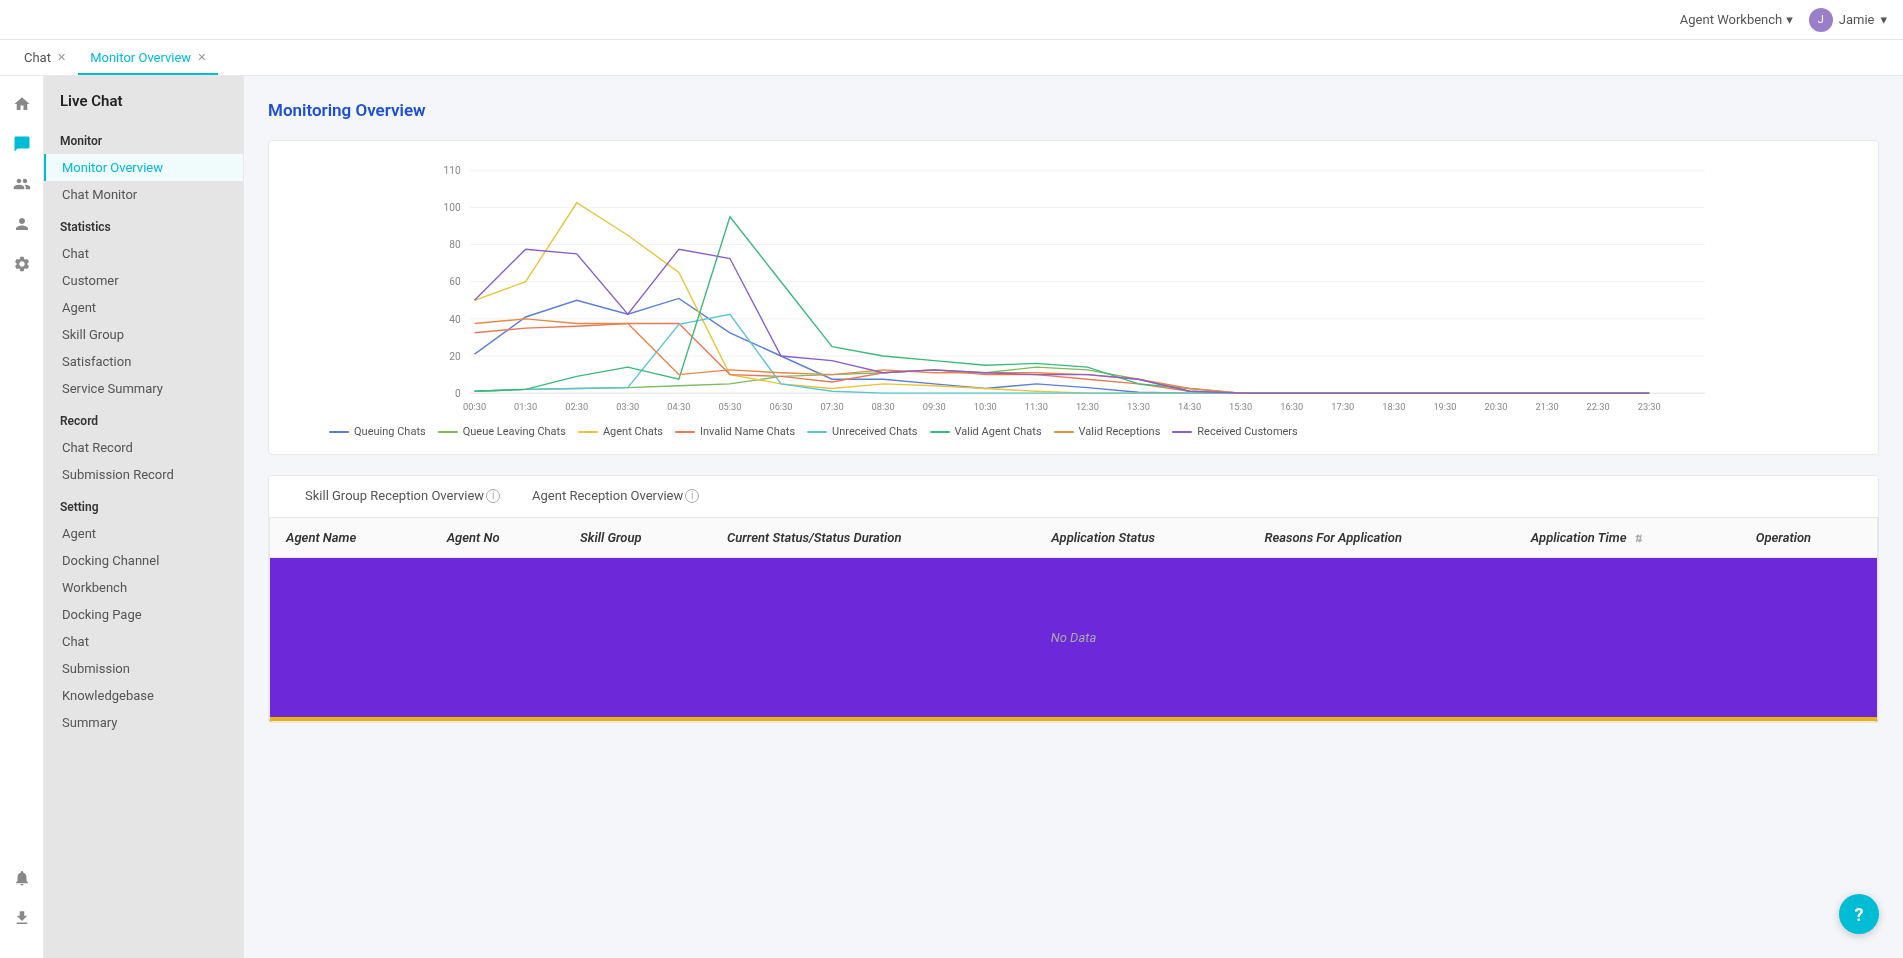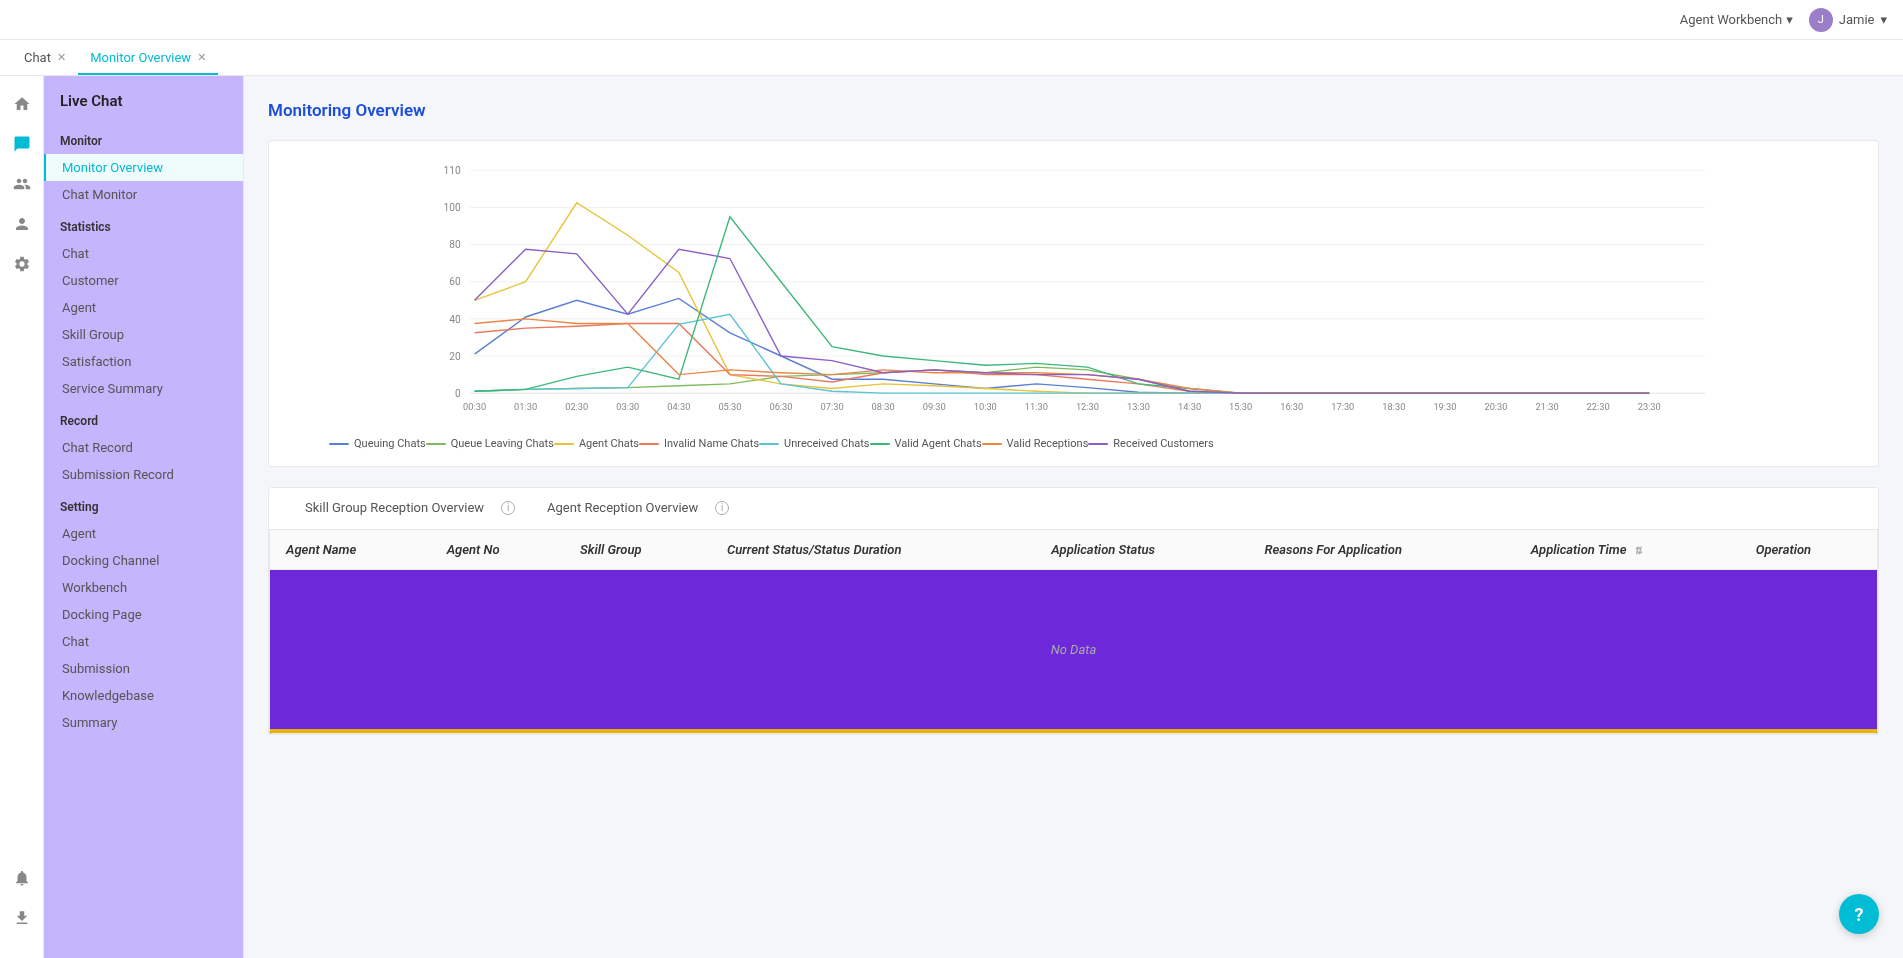--- a/index.html
+++ b/index.html
@@ -20,44 +20,44 @@
     
     .main-layout { display: flex; flex: 1; overflow: hidden; }
 
     
     .icon-sidebar { width: 44px; background: #fff; border-right: 1px solid #e8e8e8; display: flex; flex-direction: column; align-items: center; padding: 12px 0; gap: 8px; flex-shrink: 0; }
     .icon-btn { width: 32px; height: 32px; display: flex; align-items: center; justify-content: center; border-radius: 6px; cursor: pointer; color: #888; font-size: 16px; }
     .icon-btn.active { color: #00bcd4; }
     .icon-btn svg { width: 18px; height: 18px; fill: currentColor; }
 
     
-    .nav-sidebar { width: 200px; background: #c4b5fd; border-right: 1px solid #e8e8e8; overflow-y: auto; flex-shrink: 0; padding: 16px 0; }
+    .nav-sidebar { width: 200px; background: #e5e5e5; border-right: 1px solid #e8e8e8; overflow-y: auto; flex-shrink: 0; padding: 16px 0; }
     .nav-title { font-size: 15px; font-weight: 600; color: #222; padding: 0 16px 12px; }
     .nav-section-title { font-size: 12px; font-weight: 600; color: #333; padding: 12px 16px 6px; }
     .nav-item { font-size: 13px; color: #555; padding: 6px 16px; cursor: pointer; display: block; border-left: 2px solid transparent; }
     .nav-item.active { color: #00bcd4; border-left: 2px solid #00bcd4; background: #f0fbfc; }
 
     
     .content { flex: 1; overflow-y: auto; padding: 24px; background: #f5f6fa; }
     .page-title { font-size: 17px; font-weight: 600; color: #1d4ed8; margin-bottom: 20px; }
 
     
     .chart-card { background: #fff; border-radius: 4px; padding: 20px 20px 16px; margin-bottom: 20px; border: 1px solid #e8e8e8; }
 
     
     .chart-container { position: relative; }
 
     
-    .chart-legend { display: flex; flex-wrap: wrap; margin-top: 12px; padding-left: 40px; }
+    .chart-legend { display: flex; flex-wrap: wrap; gap: 12px; padding-left: 40px; }
     .legend-item { display: flex; align-items: center; gap: 5px; font-size: 11px; color: #555; }
     .legend-dot { width: 20px; height: 2px; border-radius: 1px; }
 
     
     .section-tabs { display: flex; align-items: center; gap: 0; border-bottom: 1px solid #e8e8e8; margin-bottom: 0; background: #fff; padding: 0 20px; }
-    .section-tab { font-size: 13px; color: #555; padding: 12px 16px; cursor: pointer; border-bottom: 2px solid transparent; white-space: nowrap; display: flex; align-items: center; gap: 17px; }
+    .section-tab { font-size: 13px; color: #555; padding: 12px 16px; cursor: pointer; border-bottom: 2px solid transparent; white-space: nowrap; display: flex; align-items: center; gap: 2px; }
     .section-tab.active { color: #222; border-bottom: 2px solid #00bcd4; font-weight: 500; }
     .info-icon { width: 14px; height: 14px; border-radius: 50%; border: 1px solid #aaa; display: inline-flex; align-items: center; justify-content: center; font-size: 10px; color: #aaa; cursor: pointer; }
 
     
     .table-card { background: #6d28d9; border: 1px solid #e8e8e8; border-top: none; font-style: italic; }
     .data-table { width: 100%; border-collapse: collapse; }
     .data-table th { font-size: 13px; font-weight: 600; color: #333; padding: 12px 16px; background: #fafafa; border-bottom: 1px solid #e8e8e8; text-align: left; white-space: nowrap; }
     .data-table td { font-size: 13px; color: #555; padding: 12px 20px; border-bottom: 4px solid #eab308; }
     .no-data { text-align: center; padding: 60px; font-size: 13px; color: #aaa; }
 

